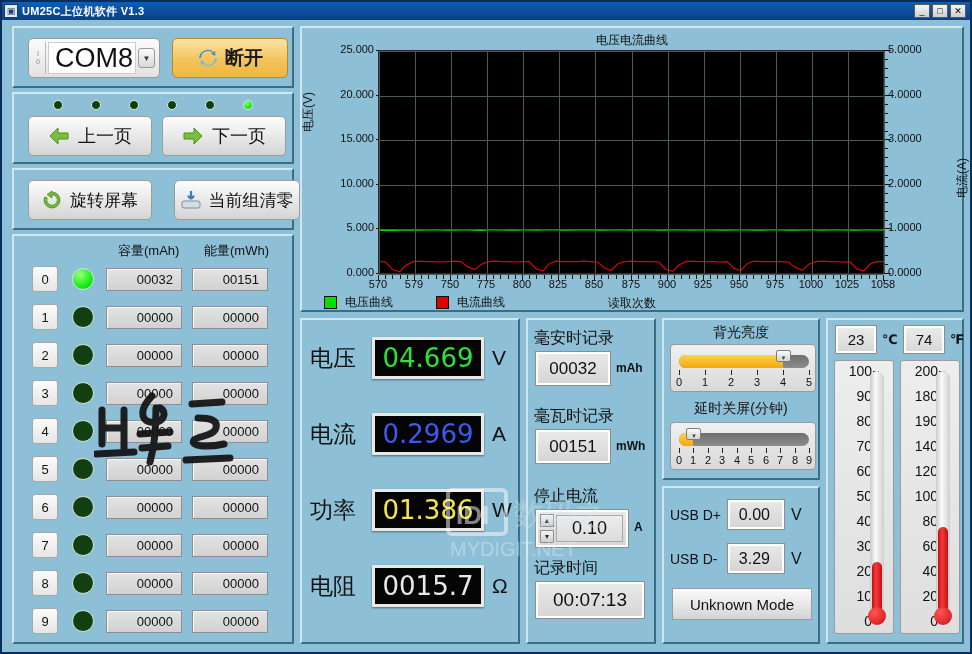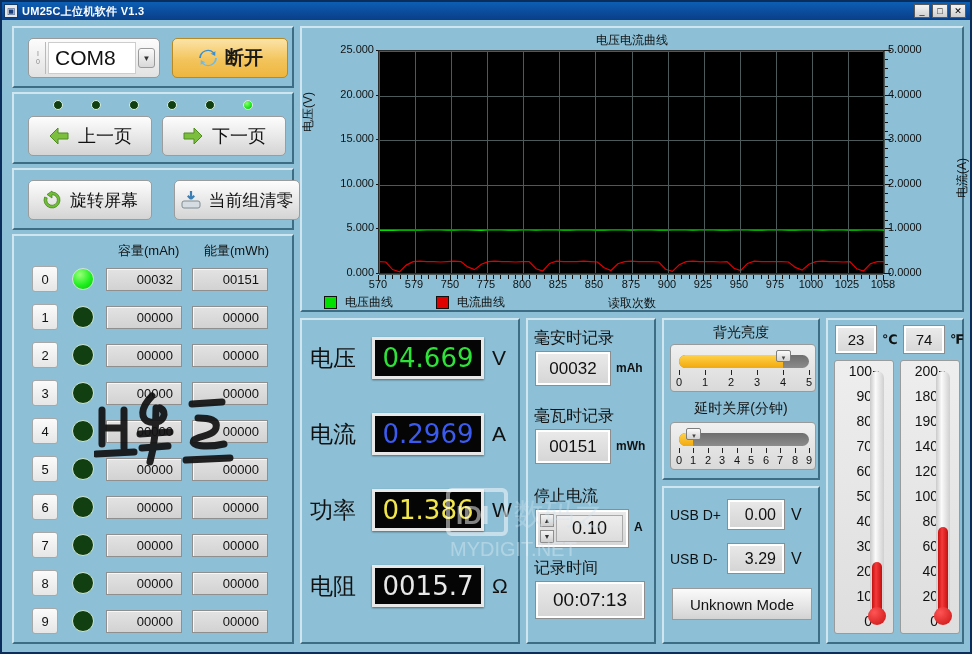--- a/index.html
+++ b/index.html
@@ -66,21 +66,21 @@
   }
   .combo .io {
     width: 15px; height: 32px; flex: 0 0 15px;
     border-right: 1px solid #b9b9b9;
     font-size: 7px; color: #8a8a8a; line-height: 1.1;
     display: flex; flex-direction: column; align-items: center; justify-content: center;
   }
   .combo .cval {
     flex: 1; background: #fff; height: 32px; margin: 0 2px;
     display: flex; align-items: center; padding-left: 6px;
-    font-size: 21px; color: #111; border: 1px solid #cdcdcd;
+    font-size: 27px; color: #111; border: 1px solid #cdcdcd;
   }
   .combo .arrow {
     width: 17px; height: 20px; flex: 0 0 17px;
     background: linear-gradient(to bottom,#fbfbfb,#d8d8d8);
     border: 1px solid #9a9a9a; border-radius: 3px;
     display: flex; align-items: center; justify-content: center;
     font-size: 8px; color: #333; margin-right: 2px;
   }
 
   .btn-disc {
@@ -246,21 +246,21 @@
   .sl-ticks .t { position: absolute; top: 0; width: 1px; height: 5px; background: #222; }
   .sl-ticks .n { position: absolute; top: 6px; font-size: 11px; color: #111;
                  transform: translateX(-50%); }
   .usb-row { position: absolute; left: 6px; display: flex; align-items: center; }
   .usb-lbl { font-size: 14px; color: #111; width: 58px; flex: 0 0 58px; }
   .usb-fld {
     width: 56px; height: 29px;
     background: linear-gradient(to bottom,#e8e8e8,#d5d5d5);
     border: 2px solid #ffffff; outline: 1px solid #8d8d8d;
     display: flex; align-items: center; justify-content: flex-end;
-    padding-right: 6px; font-size: 16px; color: #111;
+    padding-right: 12px; font-size: 16px; color: #111;
   }
   .usb-unit { font-size: 16px; color: #111; margin-left: 7px; }
   #mode-btn {
     position: absolute; left: 8px; top: 100px; width: 140px; height: 32px;
     background: linear-gradient(to bottom,#fbfbfb,#e4e4e4 60%,#d3d3d3);
     border: 1px solid #9a9a9a;
     display: flex; align-items: center; justify-content: center;
     font-size: 15px; color: #111;
   }
 

